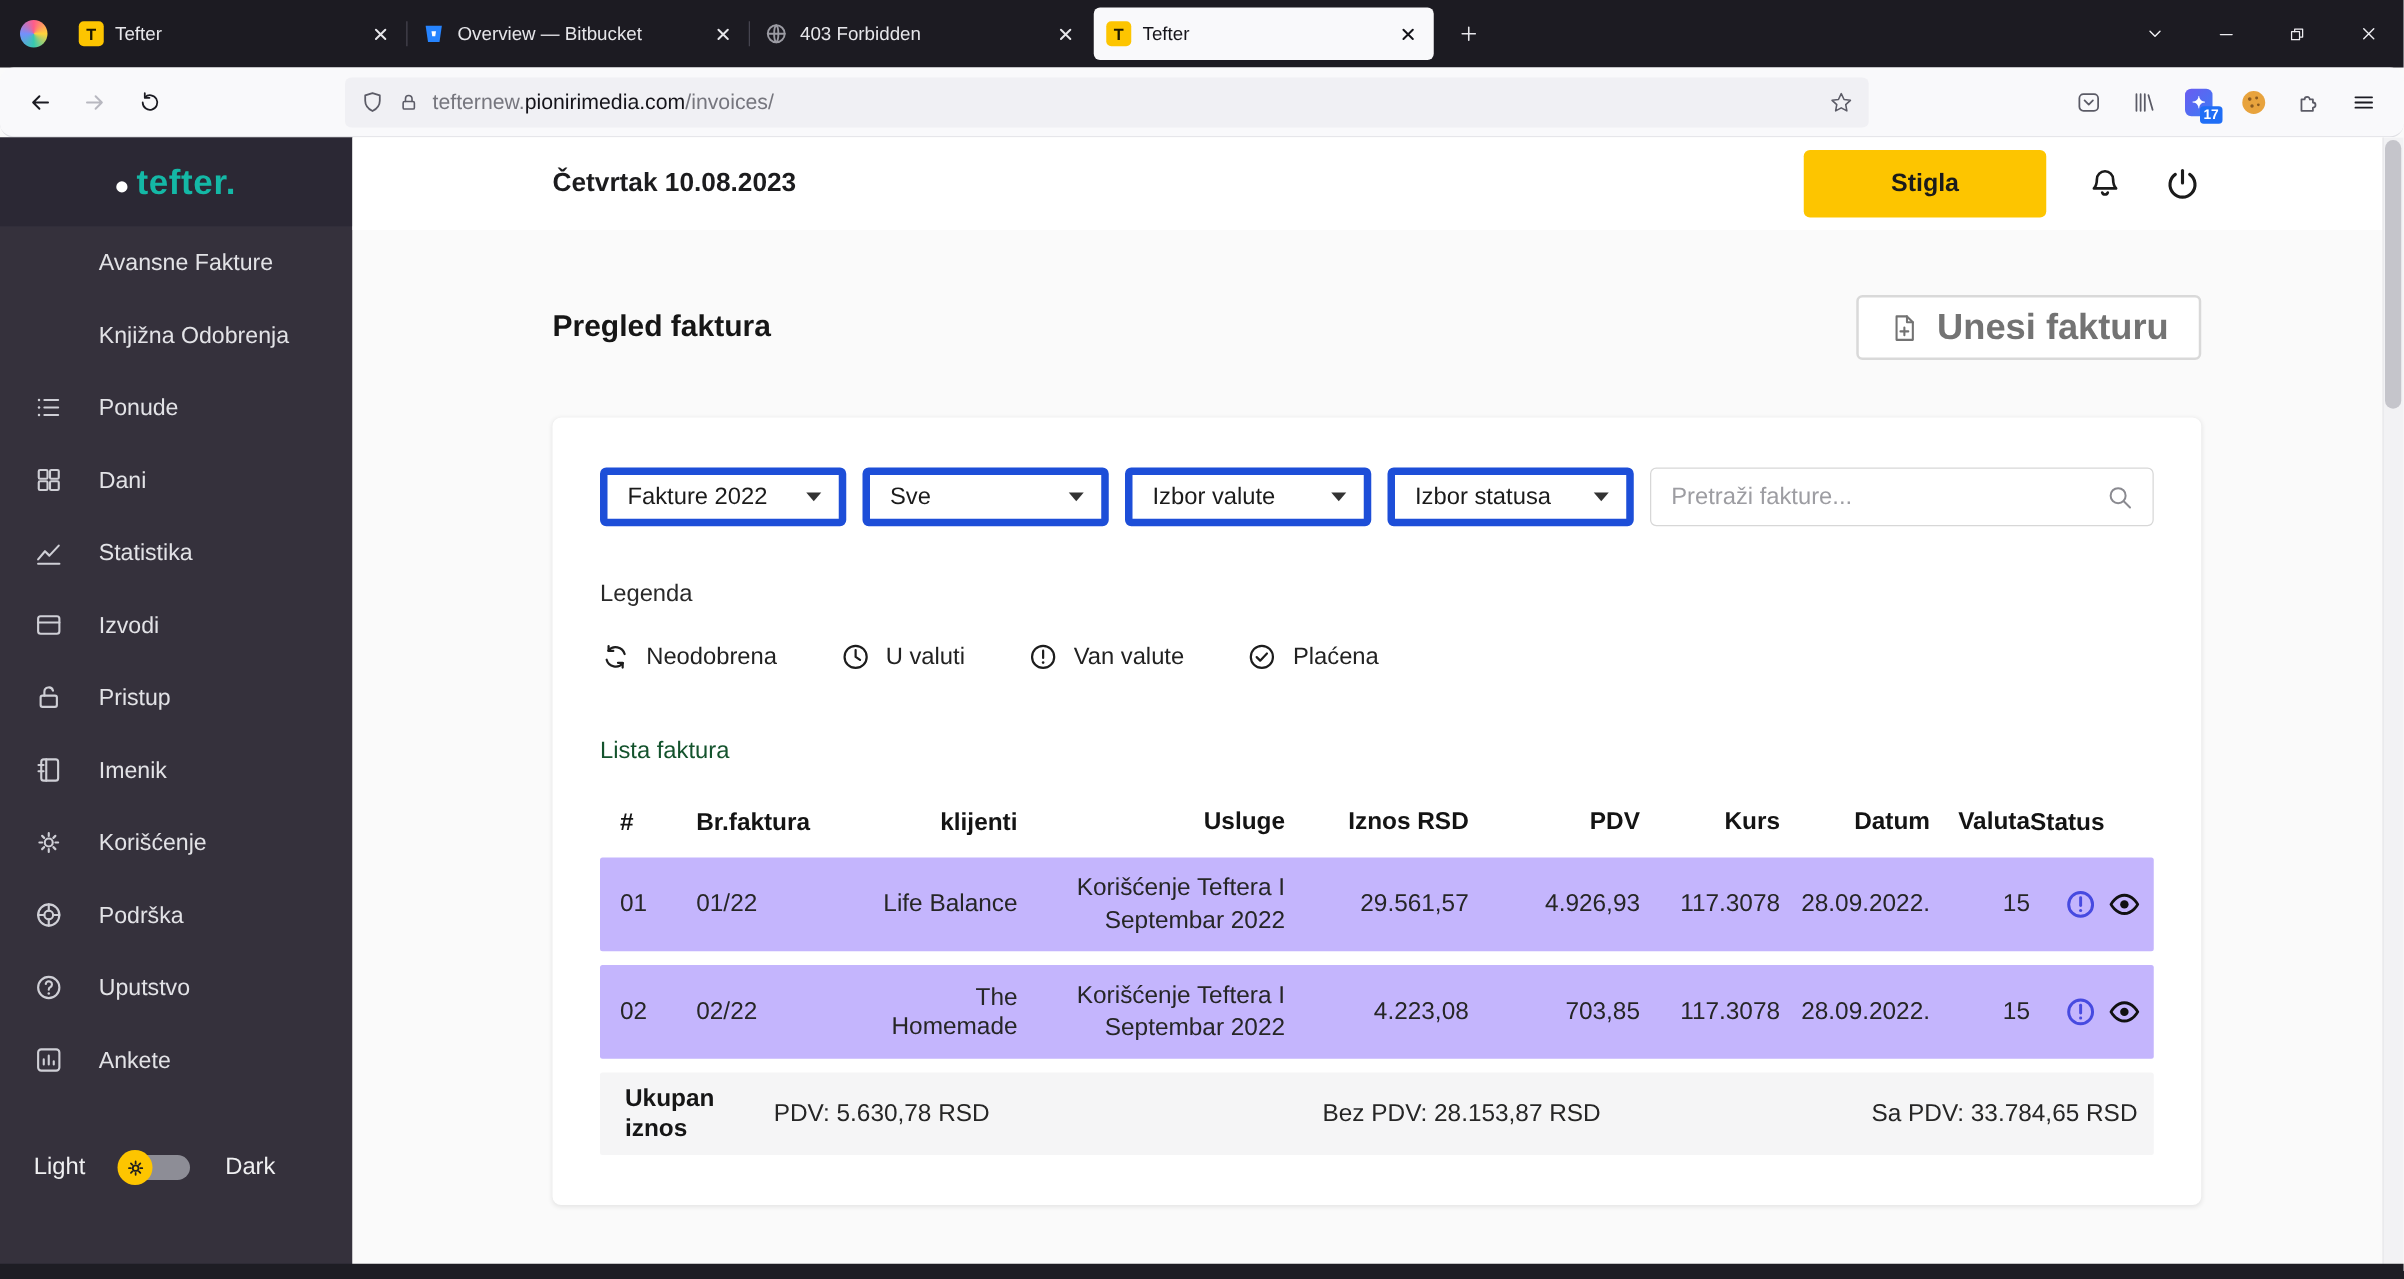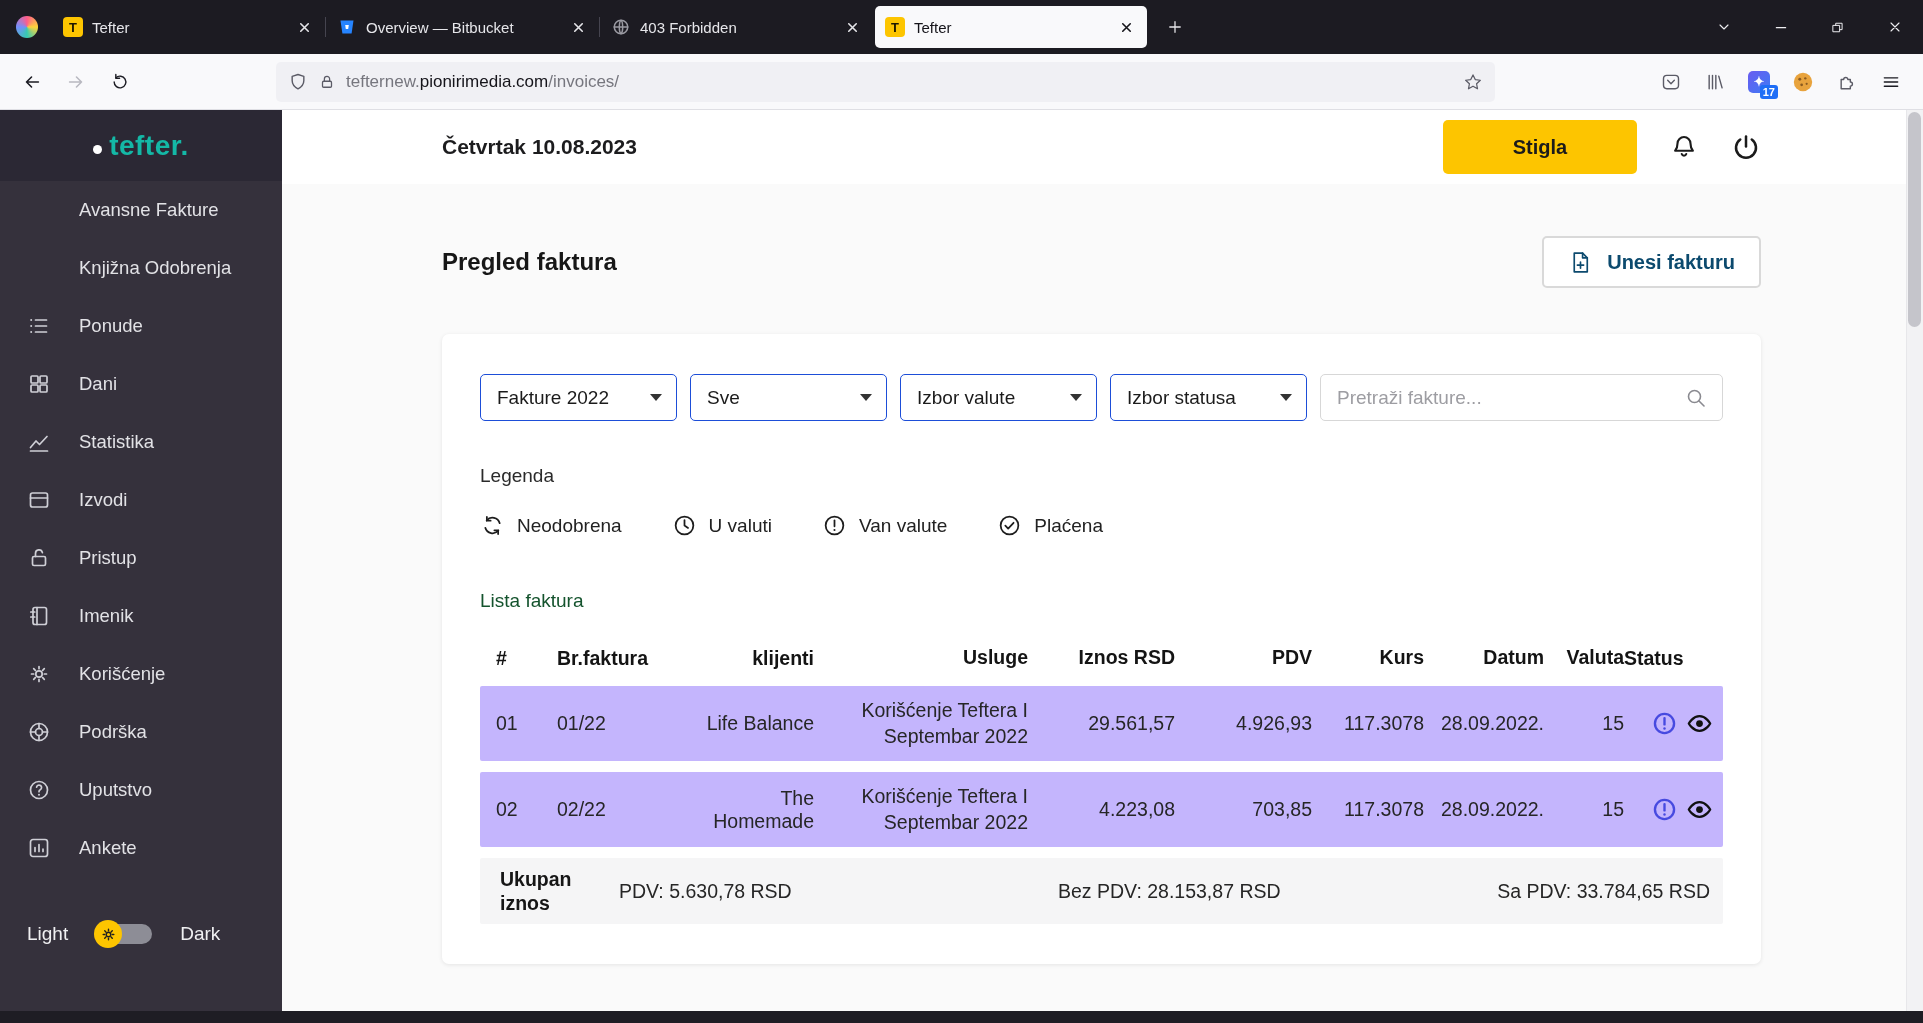--- a/index.html
+++ b/index.html
@@ -18,21 +18,21 @@
   .favicon { width:20px; height:20px; flex:none; display:flex; align-items:center; justify-content:center; }
   .fav-tefter { background:#fdc500; color:#1d1800; border-radius:4px; font-weight:bold; font-size:13px;
                 width:20px; height:20px; display:flex; align-items:center; justify-content:center; }
   .tab .label { flex:1; white-space:nowrap; overflow:hidden; }
   .tab .close { width:22px; height:22px; border-radius:4px; display:flex; align-items:center; justify-content:center; flex:none; }
   .newtab { width:38px; height:38px; margin-left:8px; border-radius:5px; display:flex; align-items:center; justify-content:center; color:#e6e6ea; cursor:pointer; }
   .tabbar-spacer { flex:1; }
   .winbtn { width:57px; height:54px; display:flex; align-items:center; justify-content:center; color:#eeeef2; cursor:pointer; }
 
   
-  .toolbar { height:56px; background:#f9f9fb; border-bottom:1px solid #dfdfe4; display:flex; align-items:center; padding:0 12px; gap:4px; }
+  .toolbar { height:56px; background:#f9f9fb; border-bottom:1px solid #dfdfe4; display:flex; align-items:center; padding:0 12px; gap:4px;border-radius:11px; }
   .tbtn { width:40px; height:40px; border-radius:5px; display:flex; align-items:center; justify-content:center; color:#1b1b22; cursor:pointer; position:relative; flex:none; }
   .tbtn.disabled { color:#b8b8c0; }
   .tb-spacer-l { width:128px; flex:none; }
   .tb-spacer-r { width:148px; flex:none; }
   .urlbar { flex:1; height:40px; background:#f0f0f4; border-radius:5px; display:flex; align-items:center; padding:0 12px; gap:10px; font-size:17px; cursor:text; min-width:0; }
   .urlbar .muted { color:#76767e; } .urlbar .domain { color:#15141a; }
   .url-spacer { flex:1; }
   .ext-badge { position:absolute; bottom:3px; right:1px; background:#1f6ef6; color:#fff; font-size:11px; line-height:14px; padding:0 3px; border-radius:3px; font-weight:bold; }
   .ext-box { width:22px; height:22px; border-radius:5px; background:linear-gradient(135deg,#6a5cf0,#3d7bf5); display:flex; align-items:center; justify-content:center; color:#fff; font-size:13px; font-weight:bold; }
   .cookie { width:22px; height:22px; }
@@ -57,25 +57,25 @@
   .date { font-size:21px; font-weight:bold; color:#1c1c1e; }
   .stigla { margin-left:auto; width:194px; height:54px; background:#fdc500; border:none; border-radius:5px;
             font-size:20px; font-weight:bold; color:#1b1b1b; font-family:inherit; cursor:pointer; }
   .hicon { width:30px; height:30px; margin-left:32px; color:#1b1b1b; cursor:pointer; flex:none; }
 
   .page { flex:1; overflow:hidden; padding-top:52px; }
   .page-inner { width:1319px; margin-left:160px; }
   .title-row { display:flex; align-items:center; }
   .page-title { font-size:24px; color:#161616; font-weight:bold; }
   .add-btn { margin-left:auto; height:52px; padding:0 24px; background:#fff; border:2px solid #d9d9d9; border-radius:5px;
-             display:flex; align-items:center; gap:14px; font-size:20px; font-weight:bold; color:#0c4a6e; font-family:inherit; cursor:pointer; }
+             display:flex; align-items:center; gap:14px; font-size:29px; font-weight:bold; color:#737373; font-family:inherit; cursor:pointer; }
   .card { margin-top:46px; background:#fff; border-radius:7px; box-shadow:0 1px 4px rgba(0,0,0,.09); padding:40px 38px; }
 
   .filters { display:flex; gap:13px; }
-  .dropdown { width:197px; height:47px; border:1px solid #1d4ed8; border-radius:5px; display:flex; align-items:center;
+  .dropdown { width:197px; height:47px; border:6px solid #1d4ed8; border-radius:5px; display:flex; align-items:center;
               padding:0 14px 0 16px; font-size:19px; color:#1b1b1b; cursor:pointer; background:#fff; }
   .chev { margin-left:auto; width:0; height:0; border-left:6px solid transparent; border-right:6px solid transparent; border-top:7px solid #333; }
   .search { flex:1; height:47px; border:1px solid #d7d7d7; border-radius:5px; display:flex; align-items:center; padding:0 14px 0 16px; background:#fff; }
   .search input { border:none; outline:none; flex:1; font-size:19px; font-family:inherit; color:#333; background:transparent; }
   .search input::placeholder { color:#9d9da2; }
   .search .mag { color:#8a8a90; flex:none; }
 
   .legend-title { margin-top:44px; font-size:19px; color:#2a2a2a; }
   .legend-row { margin-top:26px; display:flex; gap:50px; align-items:center; }
   .legend-item { display:flex; align-items:center; gap:12px; font-size:19px; color:#222; }

